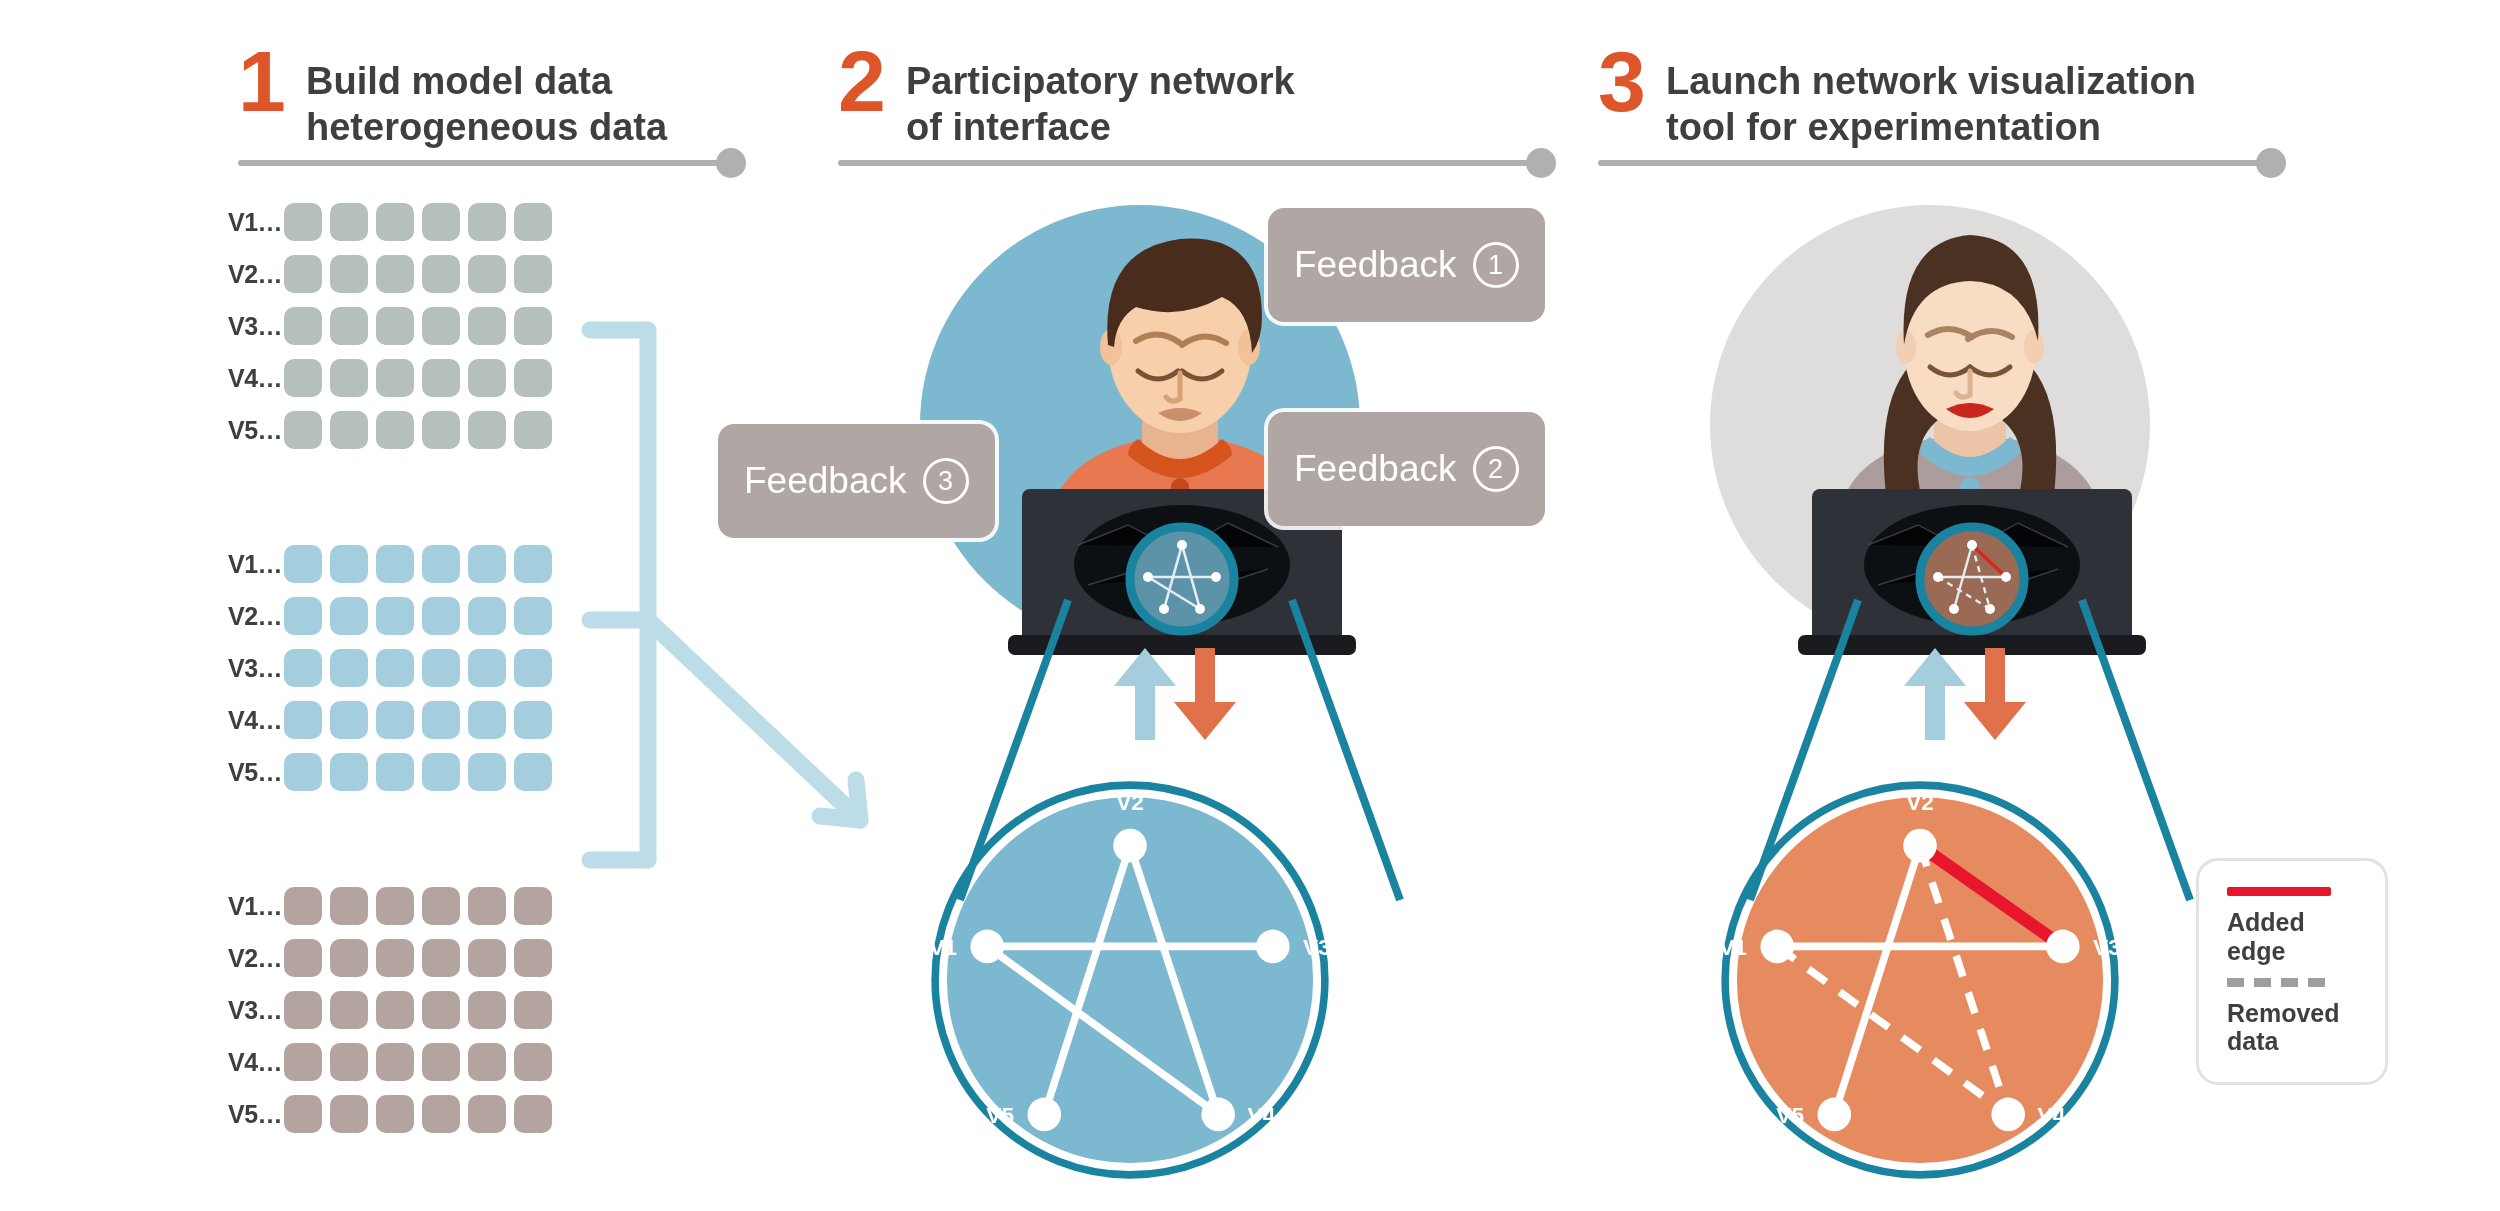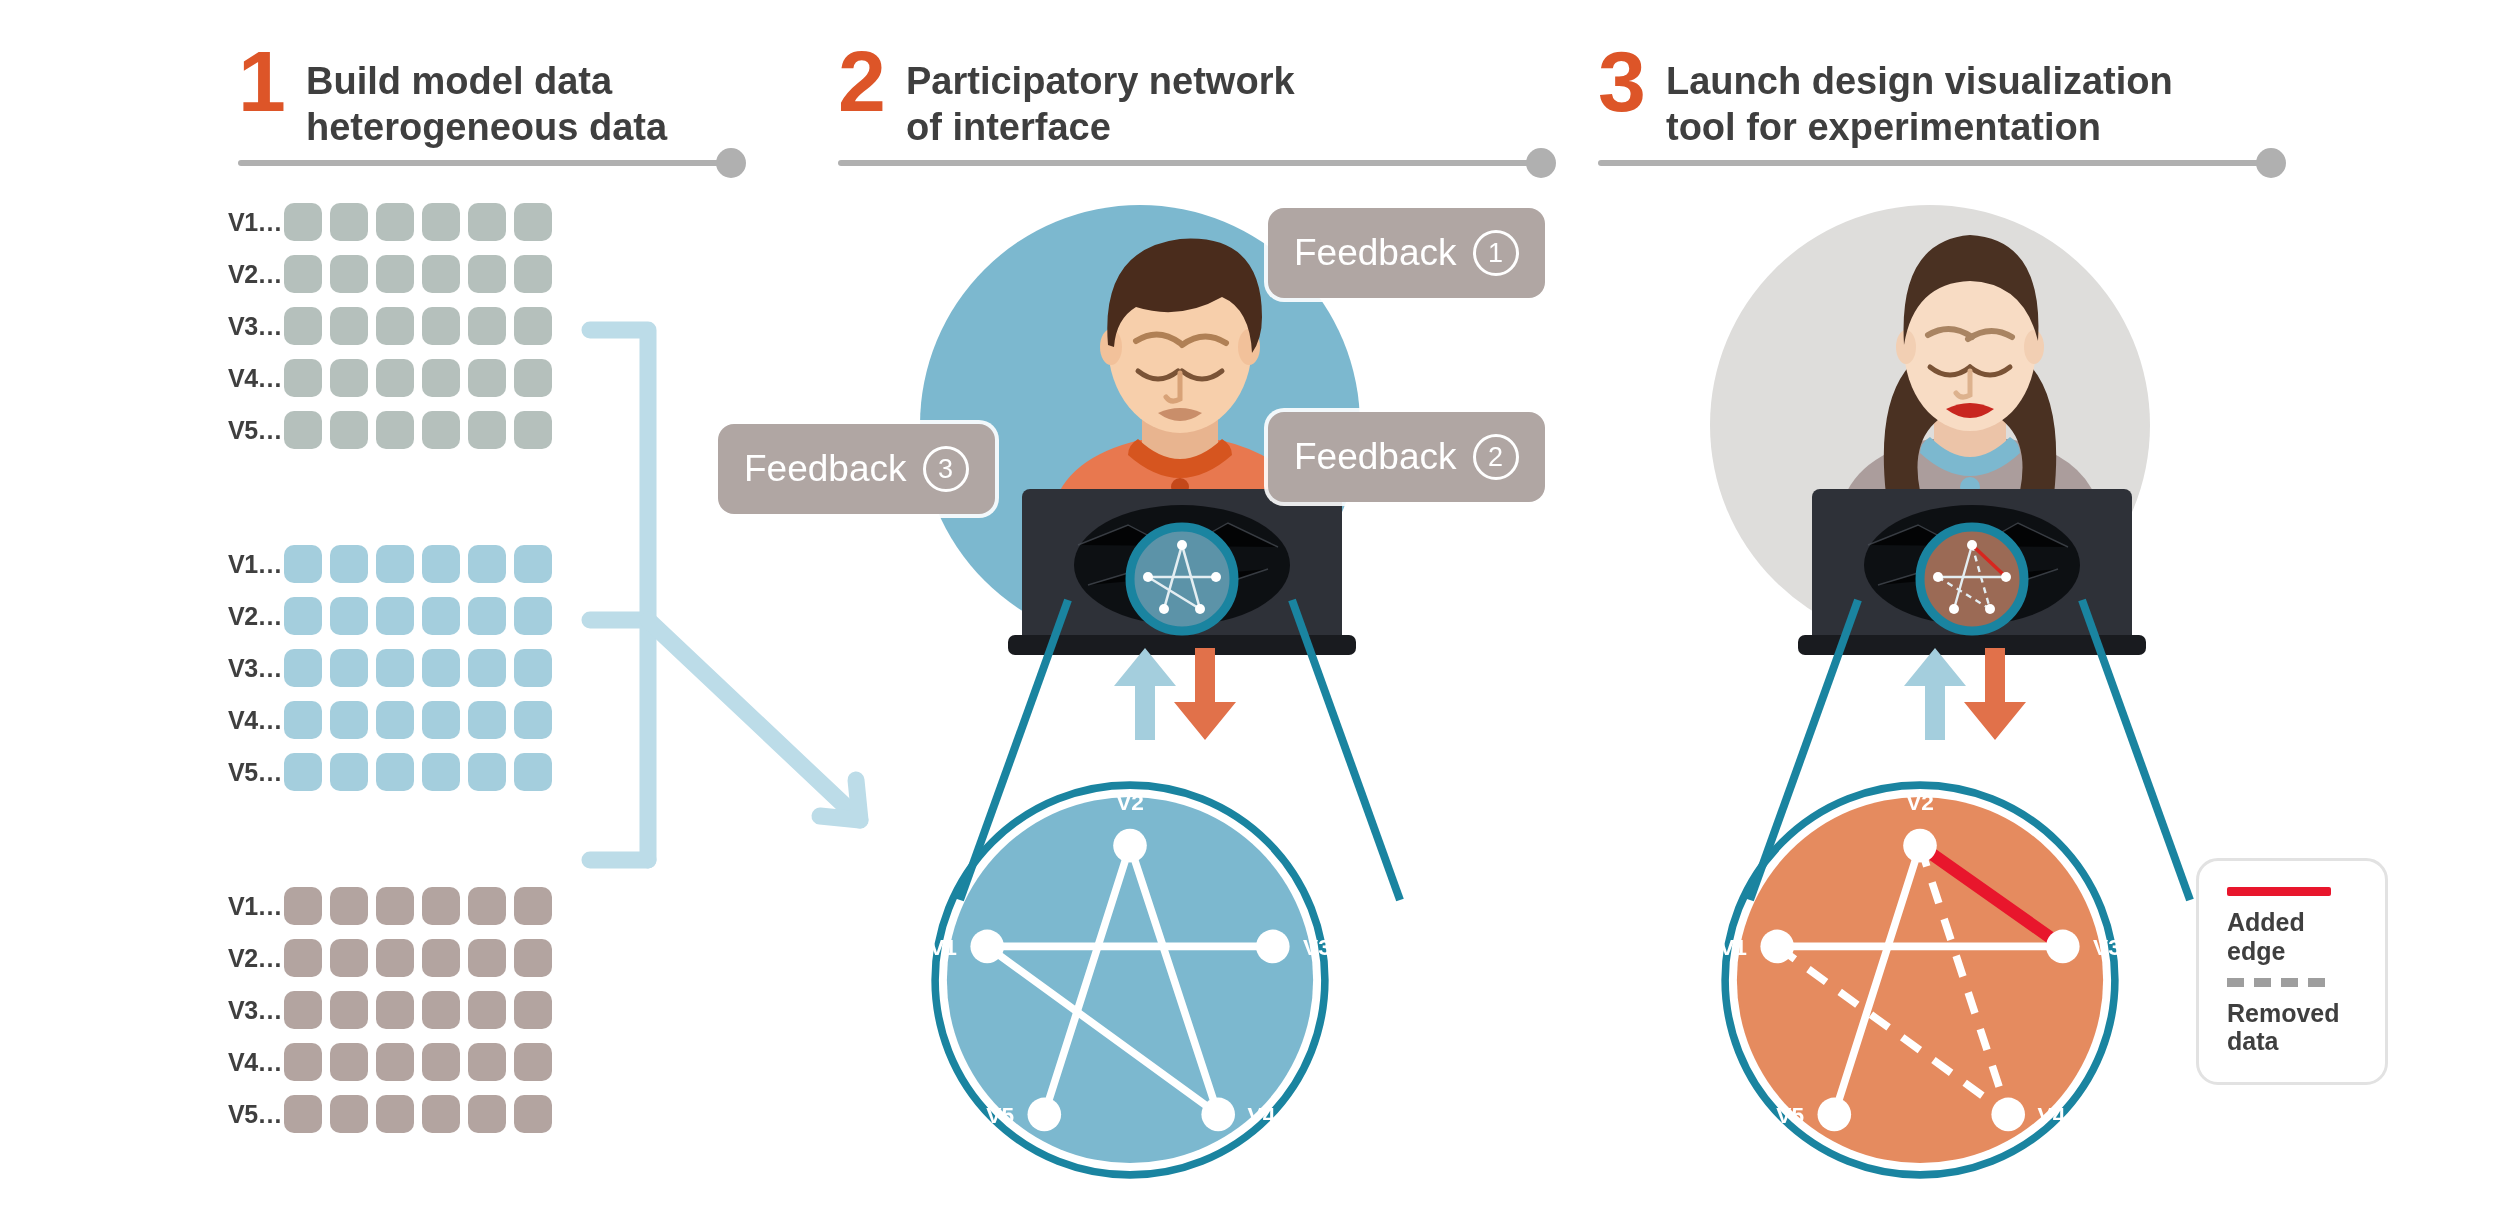--- a/index.html
+++ b/index.html
@@ -24,21 +24,21 @@
   .mlabel{width:56px;font-size:25px;font-weight:bold;color:#3f3f3f;
           text-align:left;letter-spacing:-0.5px;}
   .cell{width:38px;height:38px;border-radius:10px;margin-right:8px;}
 
   
   .scene{position:absolute;}
   .blob{position:absolute;border-radius:50%;}
 
   
   .bubble{position:absolute;background:#b0a6a3;border-radius:16px;
-          display:flex;align-items:center;padding:0 26px;
+          display:flex;align-items:center;padding:12px 26px;
           box-shadow:0 0 0 4px rgba(255,255,255,.9);}
   .bubble span.btxt{color:#ffffff;font-size:37px;font-weight:normal;white-space:nowrap;}
   .bnum{display:inline-flex;align-items:center;justify-content:center;
         width:40px;height:40px;border-radius:50%;border:3px solid #ffffff;
         color:#ffffff;font-size:27px;margin-left:16px;flex:0 0 auto;}
 
   
   .legend{position:absolute;background:#ffffff;border:3px solid #e2e2e2;
           border-radius:22px;padding:26px 28px;width:130px;}
   .lg-swatch-solid{width:104px;height:9px;background:#e8162c;border-radius:2px;margin-bottom:12px;}
@@ -67,21 +67,21 @@
   <div class="step-head" style="left:838px;top:50px;width:720px;">
     <div class="step-num">2</div>
     <div class="step-title">Participatory network
 of interface</div>
     <div class="step-rule" style="left:0;top:110px;width:700px;"></div>
     <div class="step-dot" style="left:688px;top:98px;"></div>
   </div>
 
   <div class="step-head" style="left:1598px;top:50px;width:690px;">
     <div class="step-num">3</div>
-    <div class="step-title">Launch design visualization
+    <div class="step-title">Launch network visualization
 tool for experimentation</div>
     <div class="step-rule" style="left:0;top:110px;width:670px;"></div>
     <div class="step-dot" style="left:658px;top:98px;"></div>
   </div>
 
   <svg style="position:absolute;left:580px;top:300px;" width="420" height="600" viewBox="0 0 420 600">
     <g stroke="#bcdce8" stroke-width="17" fill="none" stroke-linecap="round" stroke-linejoin="round">
       <path d="M 10 30 L 68 30 L 68 560"></path>
       <path d="M 10 320 L 68 320"></path>
       <path d="M 10 560 L 68 560"></path>

